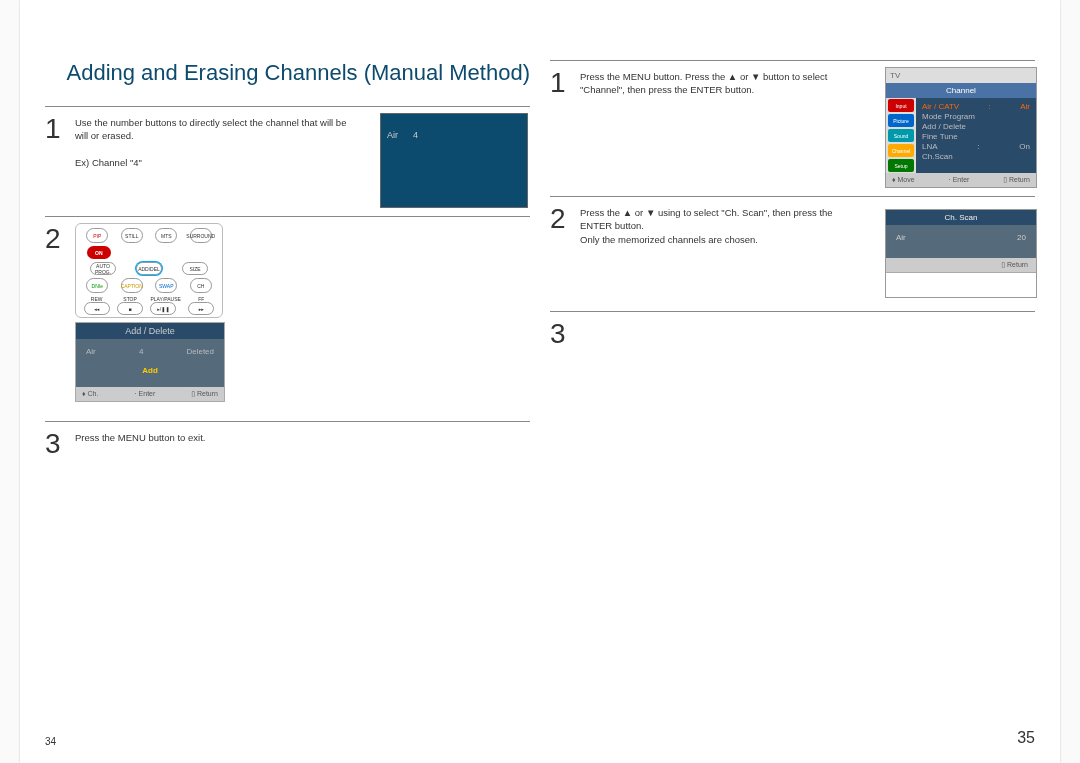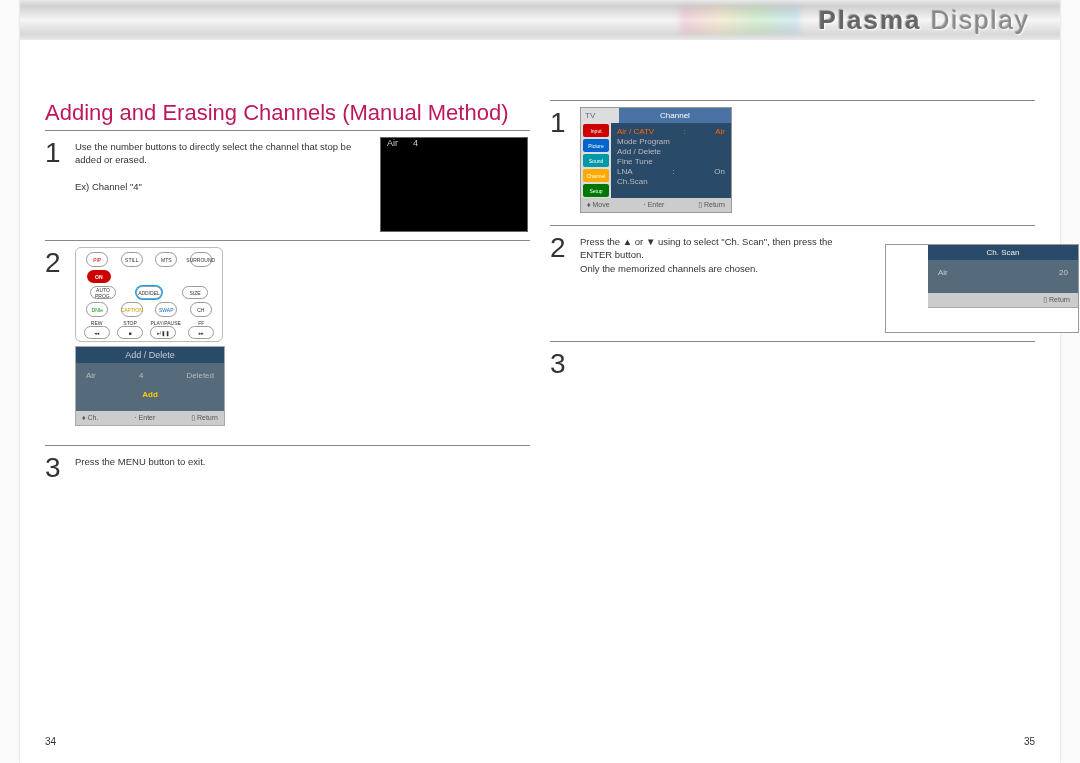--- a/index.html
+++ b/index.html
@@ -56,27 +56,28 @@
   .content {
     display: flex;
     padding: 60px 25px 0 25px;
     gap: 20px;
   }
   .col {
     flex: 1;
     position: relative;
   }
   .section-title {
-    color: #be185d;
+    color: #0c4a6e;
     font-size: 22px;
     font-weight: 300;
     letter-spacing: 0px;
-    margin-bottom: 4px;
+    margin-bottom: 20px;
     font-family: "Arial Narrow", Arial, sans-serif;
     font-stretch: condensed;
+    text-align: right;
   }
   .step-row {
     display: flex;
     gap: 10px;
     border-top: 1px solid #888;
     padding-top: 6px;
     margin-bottom: 8px;
     min-height: 80px;
   }
   .step-num {
@@ -93,25 +94,25 @@
     padding-top: 3px;
     padding-right: 8px;
   }
   .step-graphic {
     width: 150px;
     flex-shrink: 0;
   }
   .screen-air {
     width: 148px;
     height: 95px;
-    background: #000000;
+    background: #0c4a6e;
     border: 1px solid #666;
     color: #ccc;
     font-size: 9px;
-    padding: 0 6px;
+    padding: 16px 6px;
     box-sizing: border-box;
   }
   .remote-diagram {
     width: 148px;
     height: 95px;
     background: #fff;
     border: 1px solid #bbb;
     border-radius: 6px;
     padding: 4px;
     box-sizing: border-box;
@@ -198,20 +199,21 @@
     justify-content: space-between;
   }
   .tv-menu {
     width: 150px;
     border: 1px solid #999;
     font-size: 8px;
   }
   .tvm-head {
     display: flex;
     background: #ddd;
+    flex-direction: column;
   }
   .tvm-tv {
     width: 30px;
     padding: 3px 4px;
     color: #667;
     background: #ddd;
   }
   .tvm-title {
     flex: 1;
     text-align: center;
@@ -260,22 +262,21 @@
     color: #555;
     font-size: 7px;
     padding: 3px 6px;
     display: flex;
     justify-content: space-between;
   }
   .chscan-panel {
     width: 150px;
     border: 1px solid #999;
     font-size: 8px;
-    margin-top: 12px;
-    padding-left: 42px;
+    margin-top: 6px;
   }
   .chscan-head {
     background: #2a4a6a;
     color: #eee;
     text-align: center;
     padding: 3px 0;
   }
   .chscan-body {
     background: #556a7a;
     color: #ccc;
@@ -317,44 +318,38 @@
     position: absolute;
     bottom: 16px;
     left: 25px;
     font-size: 10px;
     text-align: center;
   }
   .page-num-right {
     position: absolute;
     bottom: 16px;
     right: 25px;
-    font-size: 10px;
+    font-size: 16px;
   }
 </style>
 </head>
 <body>
 
 <div class="page">
 
-  <div class="topbar">
-    <div class="product-title">
-      <span>Plasma</span>
-      <span class="sub">Display</span>
-    </div>
-  </div>
 
   <div class="content">
 
     <div class="col">
       <div class="section-title">Adding and Erasing Channels (Manual Method)</div>
 
       <div class="step-row">
         <div class="step-num">1</div>
         <div class="step-text">
-          <span>Use the number buttons to directly select the channel that stop be added or erased.</span><br><br>
+          <span>Use the number buttons to directly select the channel that will be will or erased.</span><br><br>
           <span>Ex) Channel "4"</span>
         </div>
         <div class="step-graphic">
           <div class="screen-air">
             <span>Air</span>
             &nbsp;&nbsp;&nbsp;&nbsp;
             <span>4</span>
           </div>
         </div>
       </div>
@@ -416,20 +411,21 @@
         <div class="step-num">3</div>
         <div class="step-text">Press the MENU button to exit.</div>
         <div class="step-graphic"></div>
       </div>
     </div>
 
     <div class="col">
 
       <div class="step-row" style="min-height:110px">
         <div class="step-num">1</div>
+        <div class="step-text">Press the MENU button. Press the ▲ or ▼ button to select "Channel", then press the ENTER button.</div>
         <div class="step-graphic">
           <div class="tv-menu">
             <div class="tvm-head">
               <div class="tvm-tv">TV</div>
               <div class="tvm-title">Channel</div>
             </div>
             <div class="tvm-body">
               <div class="tvm-side">
                 <div class="tab tab-input">Input</div>
                 <div class="tab tab-picture">Picture</div>

